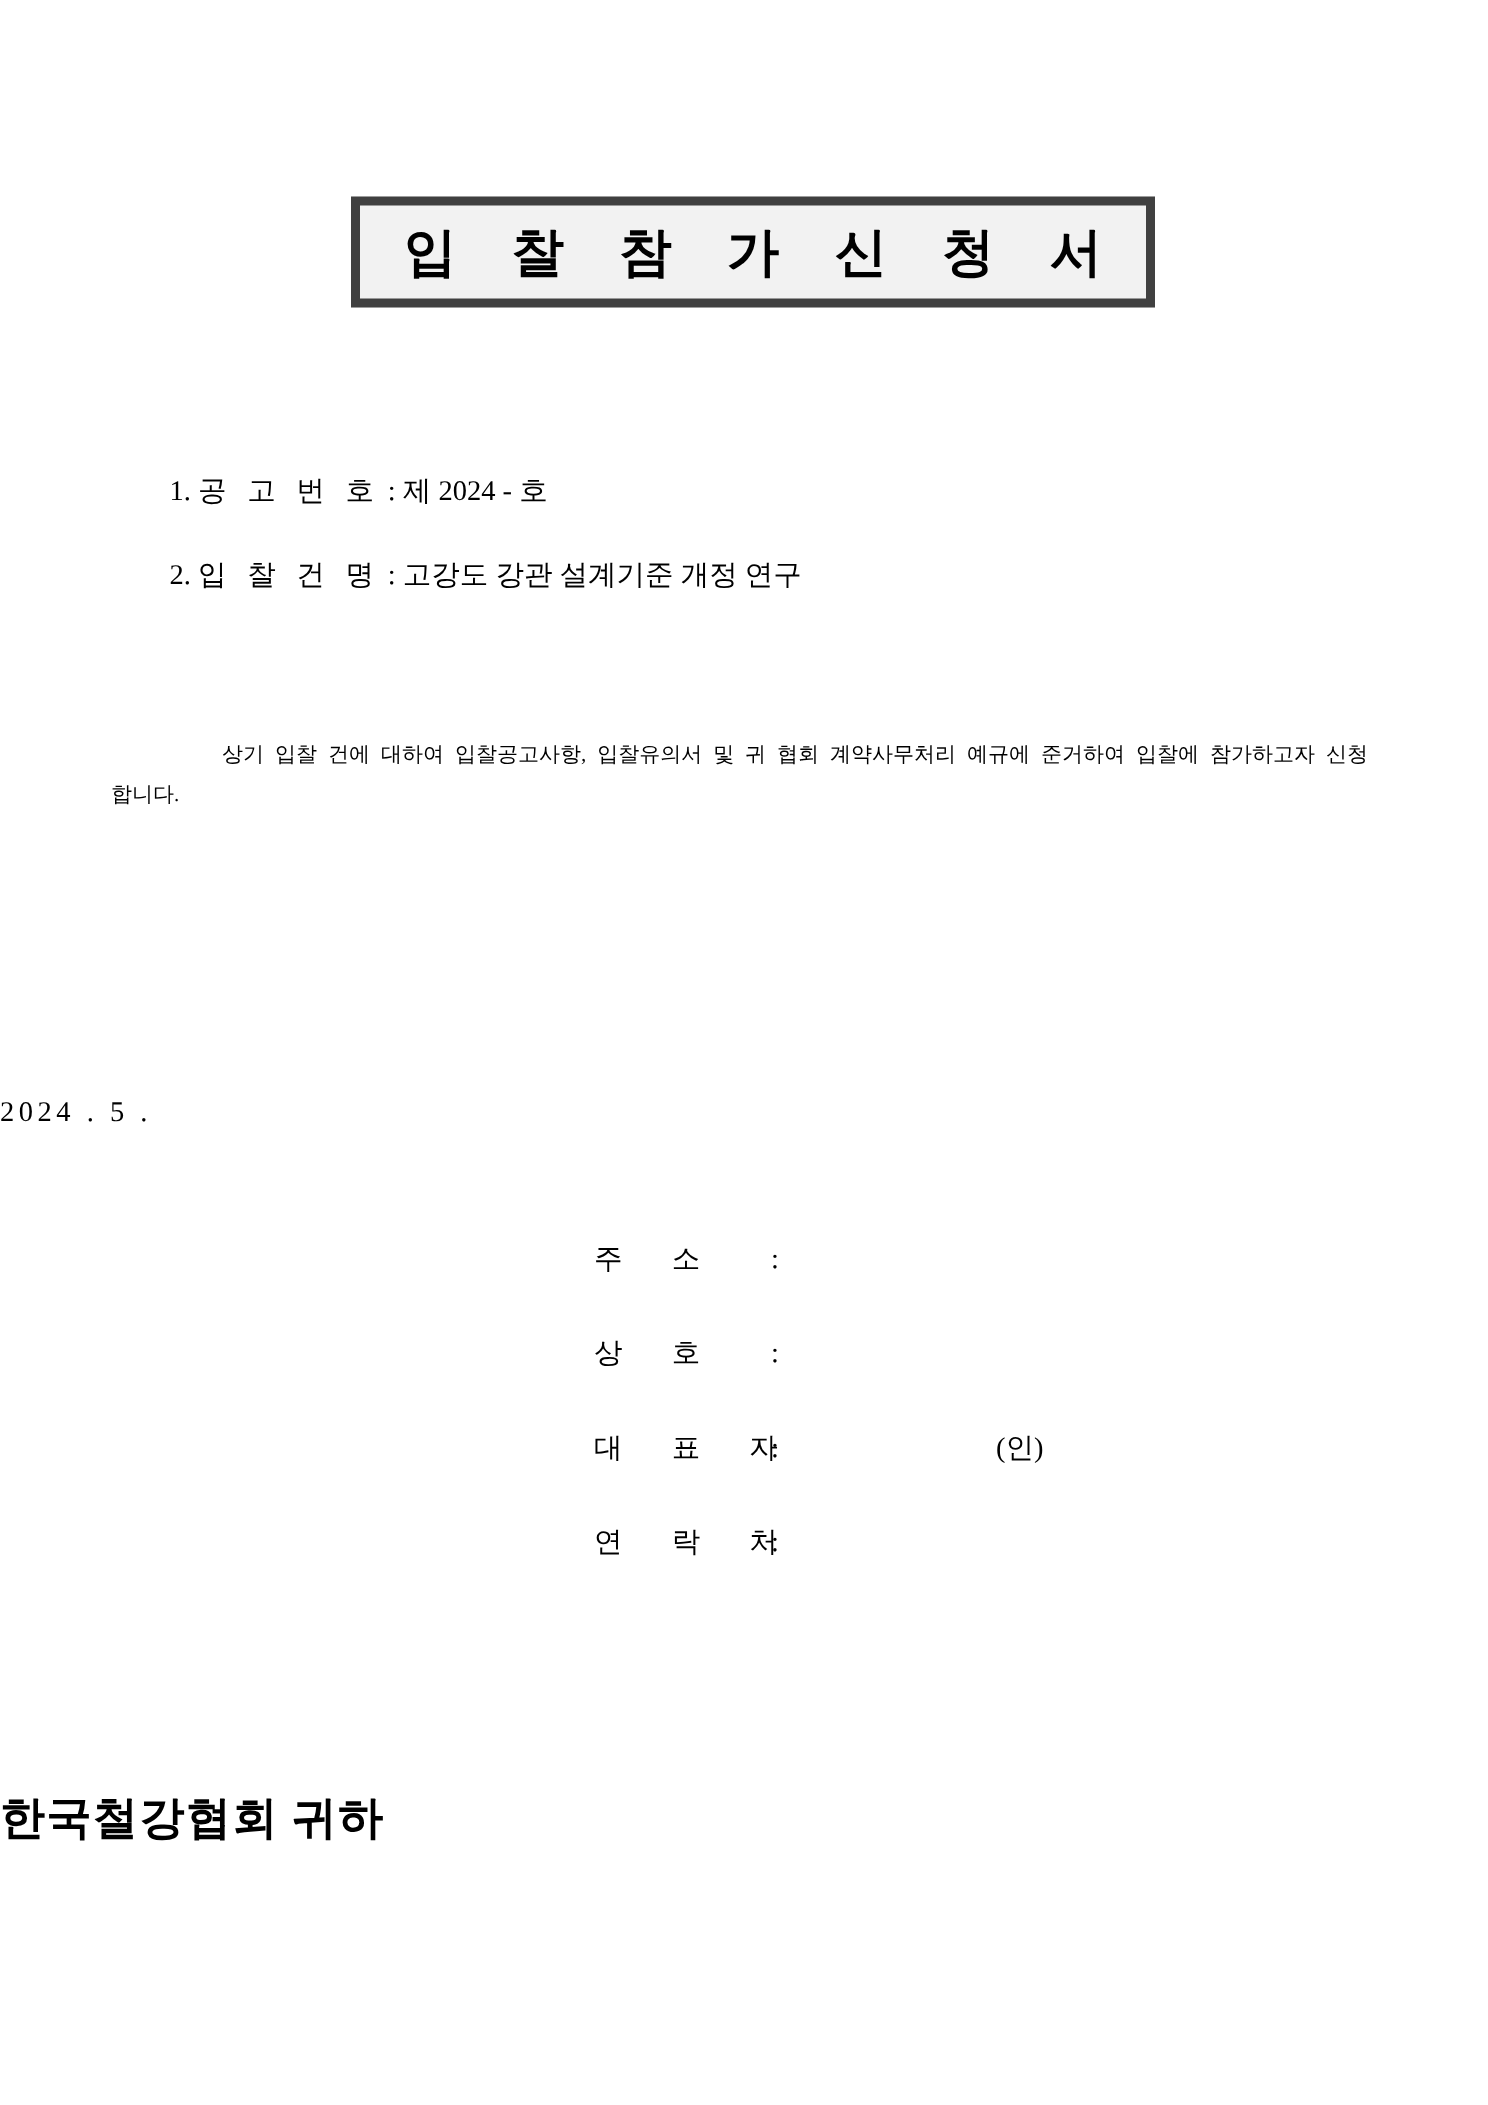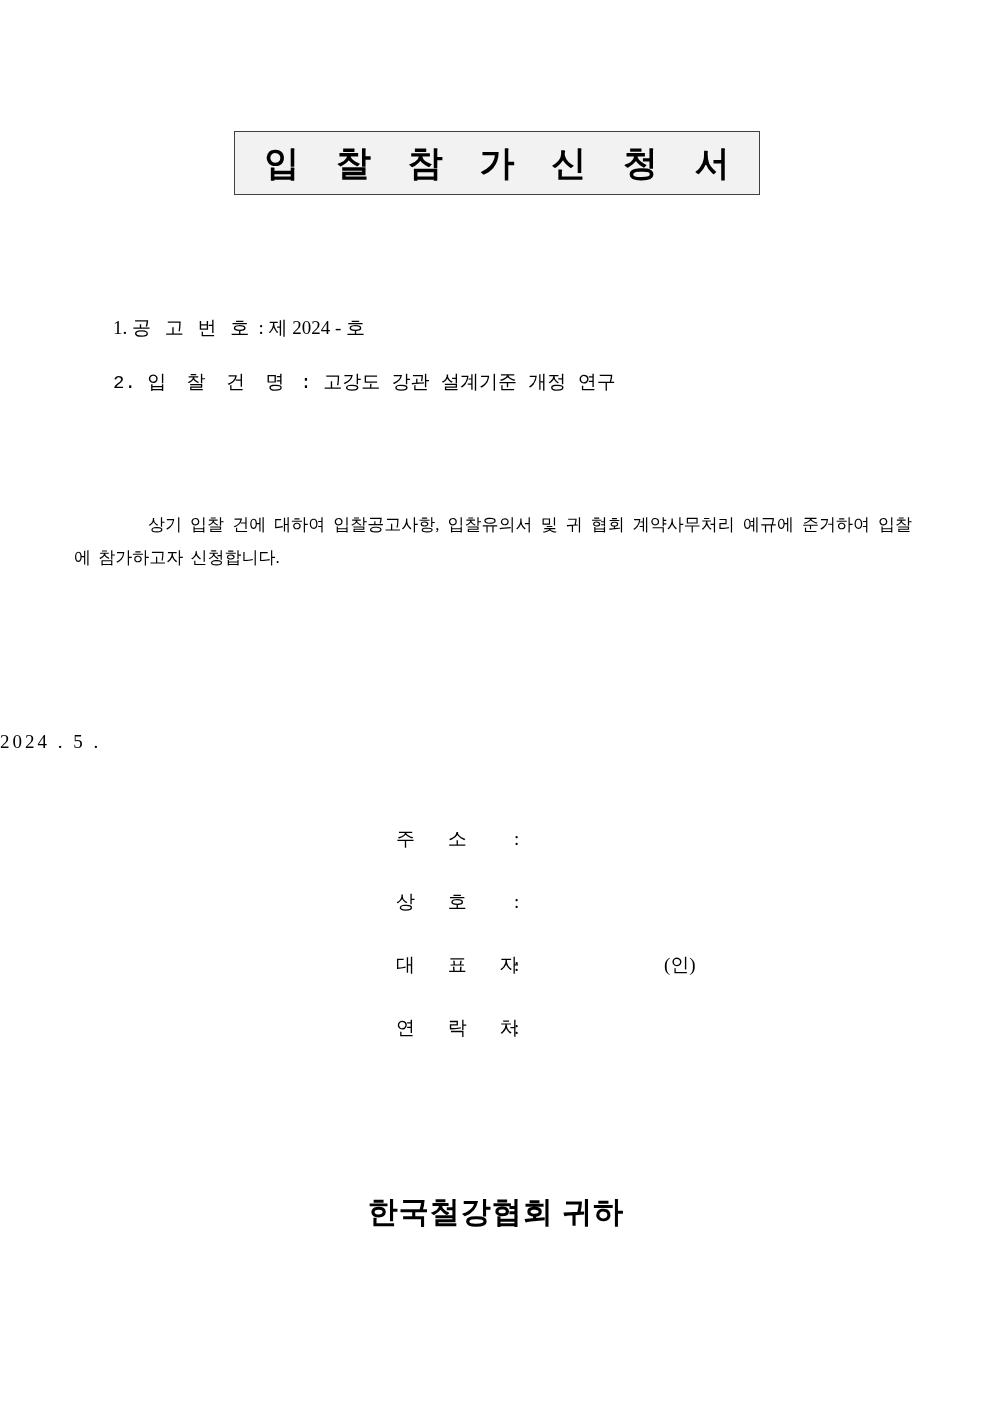--- a/index.html
+++ b/index.html
@@ -23,21 +23,21 @@
     box-sizing: border-box;
   }
 
   
   .title-box {
     position: absolute;
     left: 234px;
     top: 131px;
     width: 524px;
     height: 62px;
-    border: 1px solid #404040;
+    border: 6px solid #404040;
     background: #f2f2f2;
     display: flex;
     align-items: center;
     justify-content: center;
   }
   .title-text {
     font-size: 35px;
     font-weight: bold;
     letter-spacing: 14px;
     text-indent: 14px;
@@ -46,37 +46,37 @@
   }
 
   
   .item-line {
     position: absolute;
     font-size: 19px;
     white-space: nowrap;
     line-height: 1;
   }
   .item-1 { left: 113px; top: 318px; }
-  .item-2 { left: 113px; top: 374px; font-family: Liberation Mono, monospace; }
+  .item-2 { left: 113px; top: 374px; }
 
   .lbl-spaced {
     letter-spacing: 4.5px;
   }
   .value-plain {
     letter-spacing: 0px;
     margin-top: 16px;
   }
 
   
   .body-para {
     position: absolute;
     left: 74px;
-    top: 508px;
+    top: 490px;
     width: 838px;
-    font-size: 17px;
+    font-size: 14px;
     line-height: 1.95;
     text-align: justify;
     text-justify: inter-word;
     word-spacing: 3px;
   }
   .body-para .indent {
     display: inline-block;
     width: 74px;
   }
 
@@ -116,21 +116,20 @@
     top: 0;
     font-size: 19px;
   }
 
   
   .footer-line {
     position: absolute;
     left: 0;
     top: 1192px;
     width: 992px;
-    text-align: center;
     font-size: 30px;
     font-weight: bold;
     letter-spacing: 1px;
   }
 </style>
 </head>
 <body>
 
 <div class="page">
 

